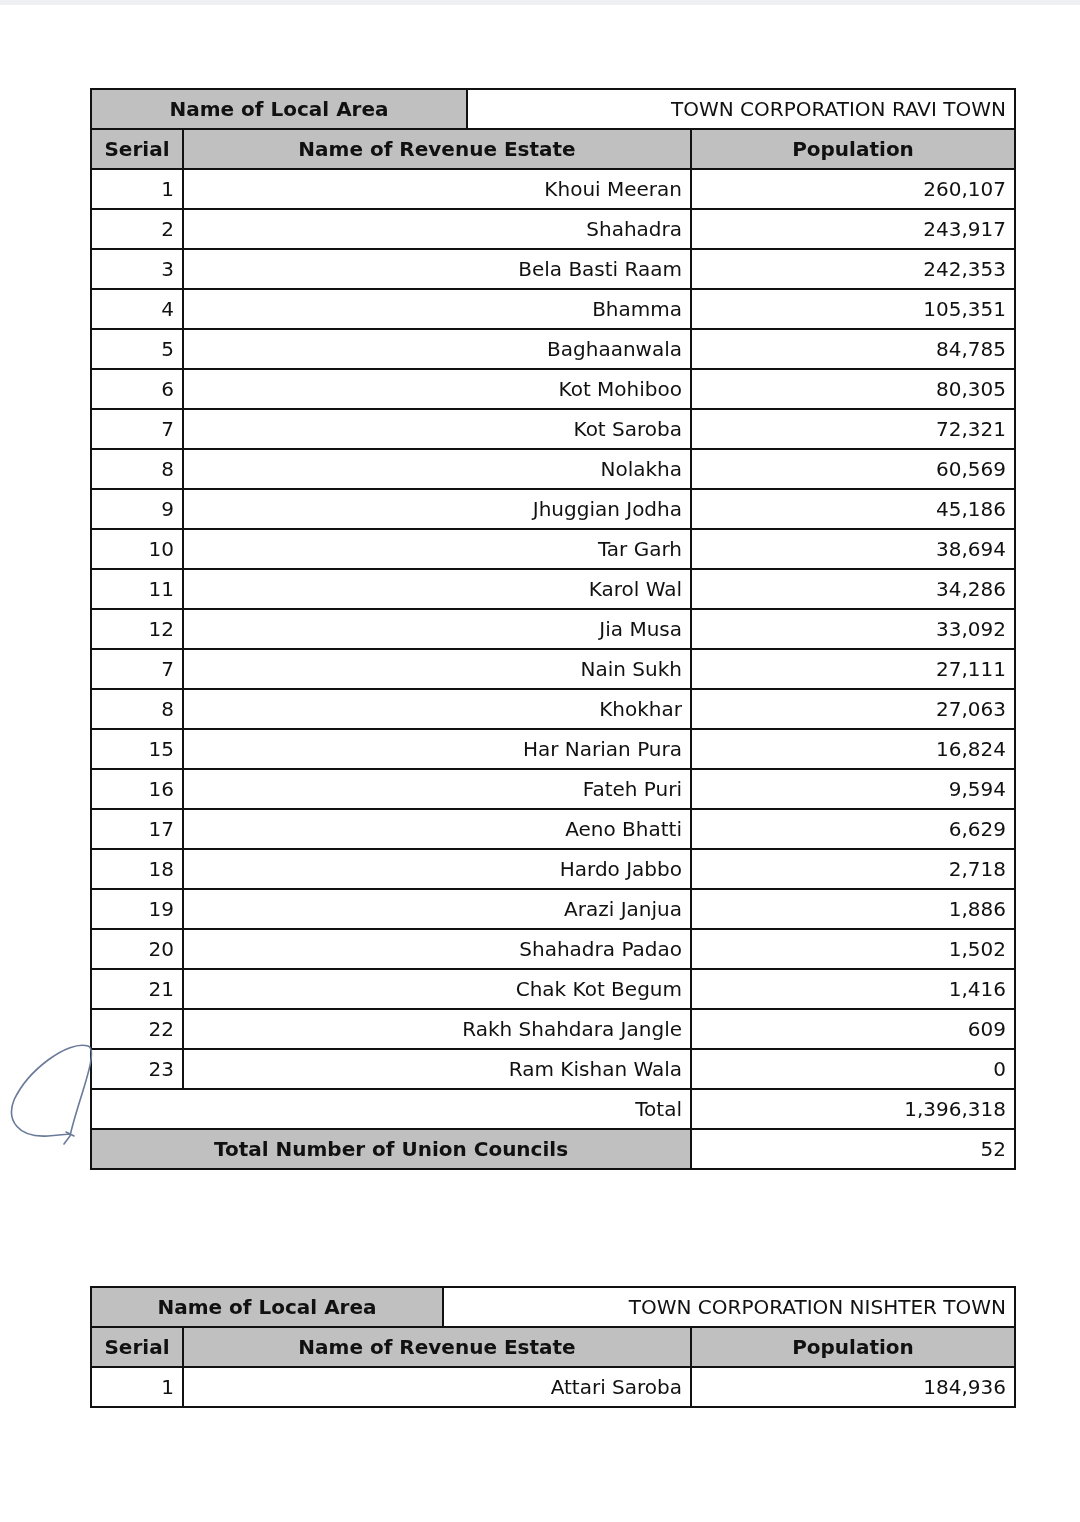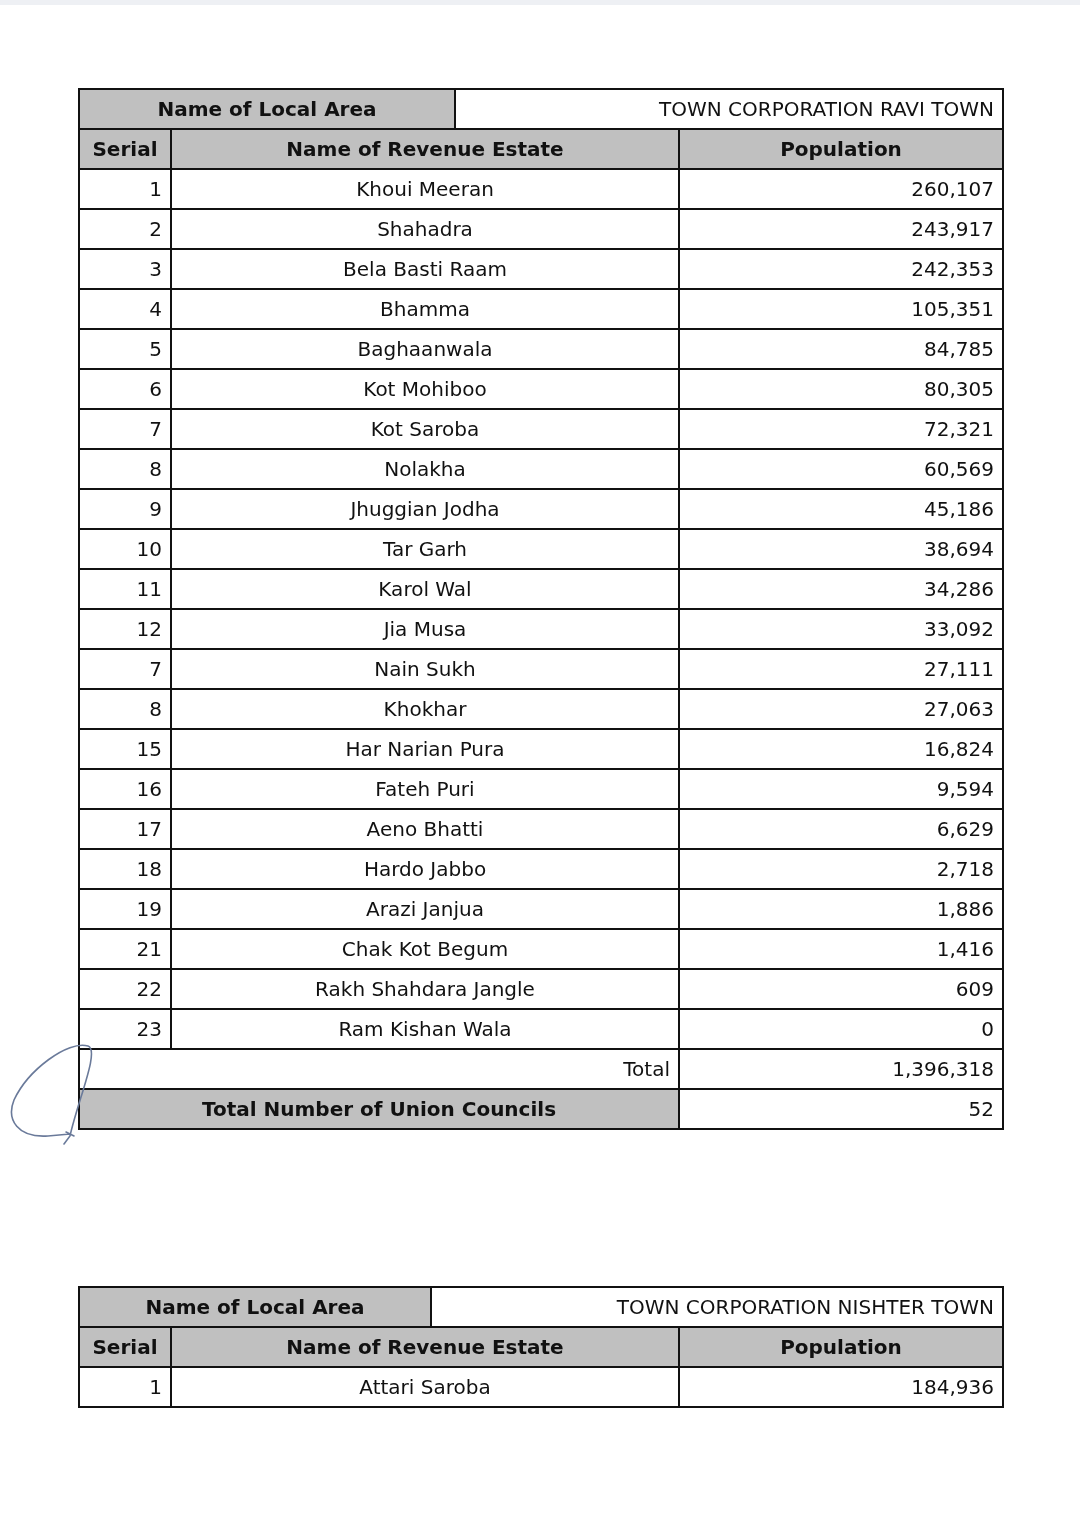--- a/index.html
+++ b/index.html
@@ -1,25 +1,25 @@
 <!DOCTYPE html>
 <html><head>
 <meta charset="utf-8">
 <style>
   html, body { margin: 0; padding: 0; }
   body {
     width: 1080px; height: 1522px; background: #ffffff; position: relative; overflow: hidden;
     font-family: "DejaVu Sans", sans-serif; color: #111;
   }
   .topbar { position: absolute; left: 0; top: 0; width: 1080px; height: 5px; background: #eef0f4; }
-  table { border-collapse: collapse; position: absolute; left: 78px; width: 924px; table-layout: fixed; border-radius: 25px; }
+  table { border-collapse: collapse; position: absolute; left: 90px; width: 924px; table-layout: fixed; border-radius: 25px; }
   td { border: 2px solid #111; font-size: 20px; height: 40px; padding: 0 8px; box-sizing: border-box; }
   .hdr { background: #c0c0c0; font-weight: bold; text-align: center; }
   .c { text-align: right; }
-  .l { text-align: center; margin-top: 32px; }
+  .l { text-align: right; margin-top: 32px; }
   .b { font-weight: normal; }
   #t1 { top: 88px; }
   #t2 { top: 1286px; }
   .sig { position: absolute; left: 8px; top: 1040px; width: 100px; height: 110px; }
 </style>
 </head>
 <body>
 
 <div class="topbar"></div>
 
@@ -131,20 +131,25 @@
         <td class="c">18</td>
         <td class="l" colspan="2">Hardo Jabbo</td>
         <td class="c">2,718</td>
       </tr>
       <tr>
         <td class="c">19</td>
         <td class="l" colspan="2">Arazi Janjua</td>
         <td class="c">1,886</td>
       </tr>
       <tr>
+        <td class="c">20</td>
+        <td class="l" colspan="2">Shahadra Padao</td>
+        <td class="c">1,502</td>
+      </tr>
+      <tr>
         <td class="c">21</td>
         <td class="l" colspan="2">Chak Kot Begum</td>
         <td class="c">1,416</td>
       </tr>
       <tr>
         <td class="c">22</td>
         <td class="l" colspan="2">Rakh Shahdara Jangle</td>
         <td class="c">609</td>
       </tr>
       <tr>

